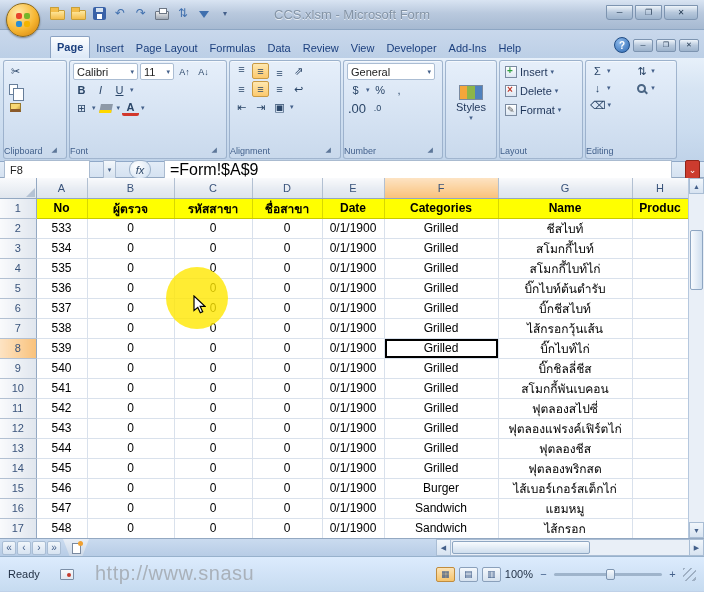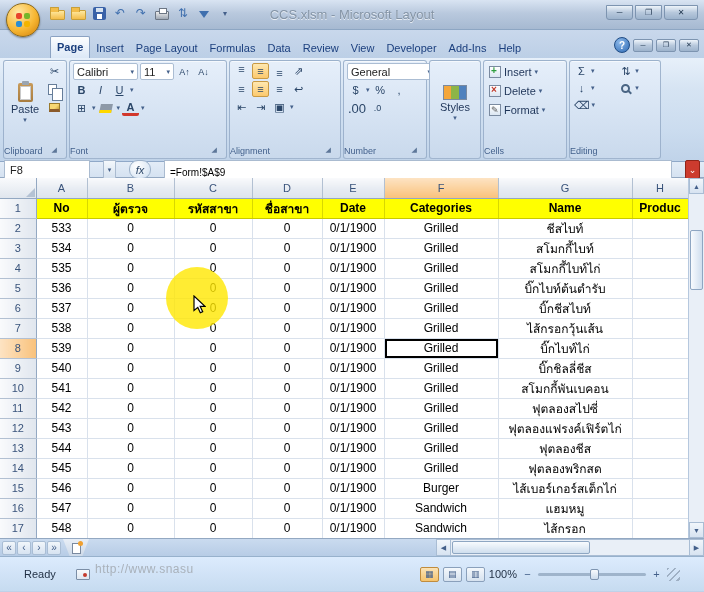--- a/index.html
+++ b/index.html
@@ -73,21 +73,21 @@
   .findico { width:9px; height:9px; border:2px solid #4a6584; border-radius:50%; position:relative; margin:2px; }
   .findico::after { content:""; position:absolute; width:5px; height:2px; background:#4a6584; transform:rotate(45deg); right:-4px; bottom:-2px; }
   .edit-grid { display:grid; grid-template-columns:auto auto; gap:1px 4px; align-content:start; }
   .erow { display:flex; align-items:center; gap:1px; }
 
   
   .fbar { height:16px; flex:none; background:linear-gradient(#e3ecf7,#d5e2f1); display:flex; align-items:center; padding:3px 4px; gap:13px; border-bottom:1px solid #93a8c2; }
   .namebox { width:86px; height:19px; background:#fff; border:1px solid #aabbd0; font-size:11px; display:flex; align-items:center; padding:0 5px; color:#222; }
   .nb-dd { width:13px; height:19px; display:flex; align-items:center; justify-content:center; font-size:7px; color:#44608a; background:linear-gradient(#f4f8fc,#d6e2ef); border:1px solid #aabbd0; }
   .fx { width:22px; height:19px; border-radius:9px; background:radial-gradient(circle at 35% 30%, #ffffff, #cfdff0); border:1px solid #9db2ca; font-style:italic; font-size:11px; color:#2b4668; display:flex; align-items:center; justify-content:center; }
-  .fview { flex:1; height:19px; background:#fff; border:1px solid #aabbd0; display:flex; align-items:flex-end; padding:0 5px; font-size:10px; color:#000; }
+  .fview { flex:1; height:19px; background:#fff; border:1px solid #aabbd0; display:flex; align-items:flex-start; padding:0 5px; font-size:16px; color:#000; }
   .fexpand { width:15px; height:19px; background:#cc3b2e; border:1px solid #8f2418; color:#fff; font-size:9px; display:flex; align-items:center; justify-content:center; border-radius:2px; }
 
   
   .gridwrap { height:360px; flex:none; position:relative; background:#fff; overflow:hidden; }
   table.grid { table-layout:fixed; border-collapse:collapse; width:688px; position:absolute; left:0; top:0; }
   col.c0{width:36px} col.c1{width:51px} col.c2{width:87px} col.c3{width:78px} col.c4{width:70px}
   col.c5{width:62px} col.c6{width:114px} col.c7{width:134px} col.c8{width:56px}
   tr { height:20px; }
   th.corner { background:linear-gradient(#f9fafc,#e0e6ee); border-right:1px solid #93a8c2; border-bottom:1px solid #93a8c2; position:relative; }
   .cornertri { position:absolute; right:1px; bottom:1px; width:0; height:0; border-left:9px solid transparent; border-bottom:9px solid #b4c2d4; }
@@ -116,25 +116,25 @@
   .stab.active { box-shadow:inset 0 1px 0 #fff; z-index:2; }
   .newtab { width:26px; background:linear-gradient(#e8eef6,#cdd9e8); color:#44608a; padding:0 6px; }
   .newicon { width:9px; height:11px; background:#fff; border:1px solid #7a8aa0; position:relative; }
   .newicon::after { content:""; position:absolute; right:-3px; top:-3px; width:5px; height:5px; background:#f0a030; border-radius:50%; }
   .hscroll { margin-left:auto; width:268px; display:flex; align-items:stretch; }
   .sarrow.h { width:15px; height:auto; }
   .htrack { flex:1; position:relative; background:#e9eff7; border-top:1px solid #aabdd4; border-bottom:1px solid #aabdd4; }
   .hthumb { position:absolute; left:1px; top:1px; bottom:1px; width:58%; background:linear-gradient(#f8fbfe,#cfdeee); border:1px solid #8ea6c2; border-radius:2px; }
 
   
-  .statusbar { height:35px; flex:none; background:linear-gradient(#dcebfd,#c6dbf0); border-top:1px solid #97b1cc; display:flex; align-items:center; padding:0 24px; gap:20px; position:relative; }
+  .statusbar { height:35px; flex:none; background:linear-gradient(#dcebfd,#c6dbf0); border-top:1px solid #97b1cc; display:flex; align-items:center; padding:0 8px; gap:20px; position:relative; }
   .ready { font-size:11px; color:#1f2e42; }
   .macroicon { width:14px; height:11px; border:1px solid #7b8ea6; background:linear-gradient(#f8fafc,#dfe8f2); position:relative; border-radius:1px; }
   .macroicon::after { content:""; position:absolute; right:2px; bottom:2px; width:4px; height:4px; background:#c43b2e; border-radius:50%; }
-  .watermark { position:absolute; left:95px; top:5px; font-size:12px; color:#a9b1ba; letter-spacing:.5px; }
+  .watermark { position:absolute; left:95px; top:5px; font-size:20px; color:#a9b1ba; letter-spacing:.5px; }
   .sright { margin-left:auto; display:flex; align-items:center; gap:4px; z-index:2; }
   .vbtn { width:19px; height:15px; border:1px solid #8aa0bb; background:linear-gradient(#f4f8fc,#d6e2ef); font-size:9px; color:#44608a; display:inline-flex; align-items:center; justify-content:center; border-radius:2px; }
   .vbtn.active { background:linear-gradient(#fbe3b6,#f6c46c); border-color:#c08c3e; }
   .zoomtext { font-size:11px; color:#1f2e42; }
   .zbtn { width:13px; height:13px; display:inline-flex; align-items:center; justify-content:center; font-size:11px; color:#44608a; }
   .ztrack { width:108px; height:3px; background:#9fb4cb; border-radius:2px; position:relative; }
   .znotch { position:absolute; left:50%; top:-3px; width:1px; height:9px; background:#7c93ad; }
   .zthumb { position:absolute; left:48%; top:-4px; width:9px; height:11px; background:linear-gradient(#f7fafd,#cddcec); border:1px solid #7d94b0; border-radius:2px; }
   .grip { width:13px; height:13px; background:repeating-linear-gradient(135deg,#9fb0c4 0 2px,transparent 2px 5px); }
 </style>
@@ -166,21 +166,21 @@
       <span class="qicon">↷</span>
       <span class="qicon">
           <span class="i-printer"></span>
         </span>
       <span class="qicon">⇅</span>
       <span class="qicon">
           <span class="i-funnel"></span>
         </span>
       <span class="qicon smallg">▾</span>
     </div>
-    <div class="title">CCS.xlsm - Microsoft Layout</div>
+    <div class="title">CCS.xlsm - Microsoft Form</div>
     <div class="winbtns">
       <span class="wbtn">─</span>
       <span class="wbtn">❐</span>
       <span class="wbtn close">✕</span>
     </div>
   </div>
 
   <div class="tabstrip">
     <div class="rtabs">
 
@@ -200,25 +200,20 @@
       <span class="mini">─</span>
       <span class="mini">❐</span>
       <span class="mini">✕</span>
     </div>
   </div>
 
   <div class="ribbon">
 
     <div class="rgroup" style="width:64px">
       <div class="gbody">
-        <div class="bigbtn">
-          <span class="clipboard-icon"></span>
-          <span class="biglabel">Paste</span>
-          <span class="dd">▾</span>
-        </div>
         <div class="gbody col">
           <span class="sbtn">✂</span>
           <span class="sbtn">
               <span class="copy-icon"></span>
             </span>
           <span class="sbtn">
               <span class="brush-icon"></span>
             </span>
         </div>
       </div>
@@ -276,21 +271,21 @@
         <div class="rowline">
           <span class="sbtn">⇤</span>
           <span class="sbtn">⇥</span>
           <span class="sbtn">▣</span>
           <i class="dd">▾</i>
         </div>
       </div>
       <div class="gcap"><span>Alignment</span><span class="launcher">◢</span></div>
     </div>
 
-    <div class="rgroup" style="width:84px">
+    <div class="rgroup" style="width:100px">
       <div class="gbody col">
         <span class="combo" style="width:88px">
             <span>General</span>
             <i class="dd">▾</i>
           </span>
         <div class="rowline">
           <span class="sbtn">$</span>
             <i class="dd">▾</i>
           <span class="sbtn">%</span>
           <span class="sbtn">,</span>
@@ -325,21 +320,21 @@
             <span class="cicon del"></span>
             <span>Delete</span>
             <i class="dd">▾</i>
           </div>
         <div class="cellrow">
             <span class="cicon fmt"></span>
             <span>Format</span>
             <i class="dd">▾</i>
           </div>
       </div>
-      <div class="gcap"><span>Cells</span></div>
+      <div class="gcap"><span>Layout</span></div>
     </div>
 
     <div class="rgroup" style="width:92px">
       <div class="edit-grid">
         <div class="erow">
             <span class="sbtn">Σ</span>
             <i class="dd">▾</i>
           </div>
         <div class="erow">
             <span class="sbtn">⇅</span>

